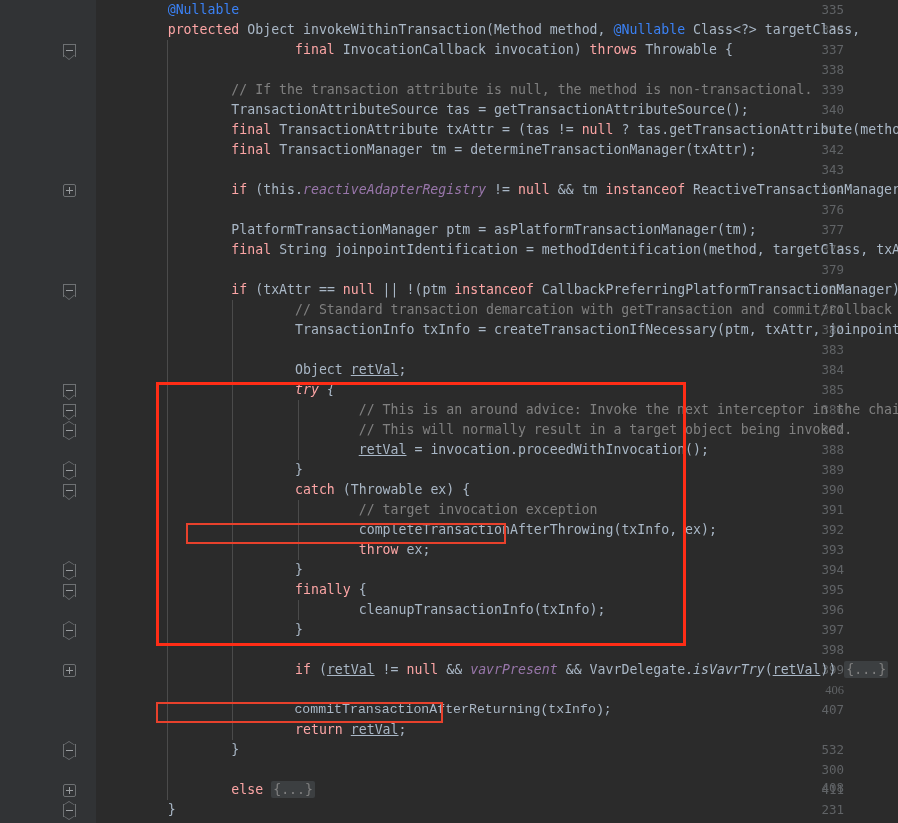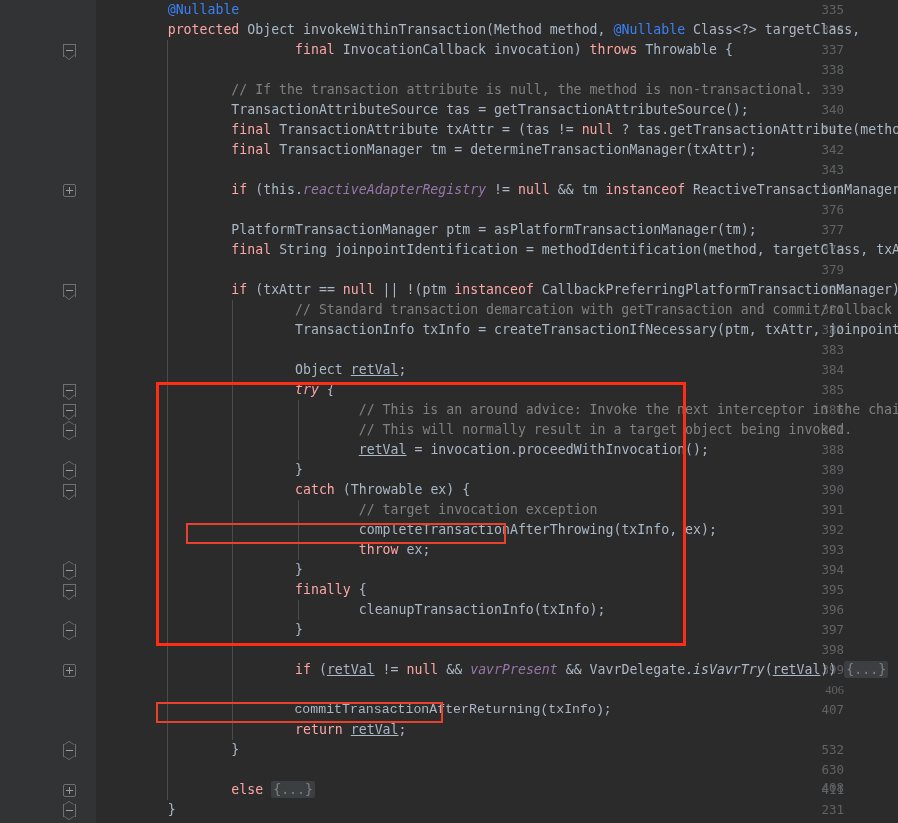--- a/index.html
+++ b/index.html
@@ -395,21 +395,21 @@
         <span class="tritop">
           <i></i>
         </span>
         <span class="tribot">
           <i></i>
         </span>
         <span class="bar"></span>
       </div>
       <div class="iguide" style="left: 167.2px; top: 740px; height: 20px;"></div>
       <div class="codetext" style="left: 104px; top: 740px;"><span class="txt">                }</span></div>
-      <div class="lineno" style="top: 760px;">630</div>
+      <div class="lineno" style="top: 760px;">300</div>
       <div class="iguide" style="left: 167.2px; top: 760px; height: 20px;"></div>
       <div class="codetext" style="left: 104px; top: 760px;"></div>
       <div class="lineno" style="top: 780px;">411</div>
       <div class="fold" style="top: 784px;">
         <span class="glyph round"></span>
         <span class="bar"></span>
         <span class="vbar"></span>
       </div>
       <div class="iguide" style="left: 167.2px; top: 780px; height: 20px;"></div>
       <div class="codetext" style="left: 104px; top: 780px;"><span class="txt">                </span><span class="kw">else</span><span class="txt"> </span><span class="foldph">{...}</span></div>

